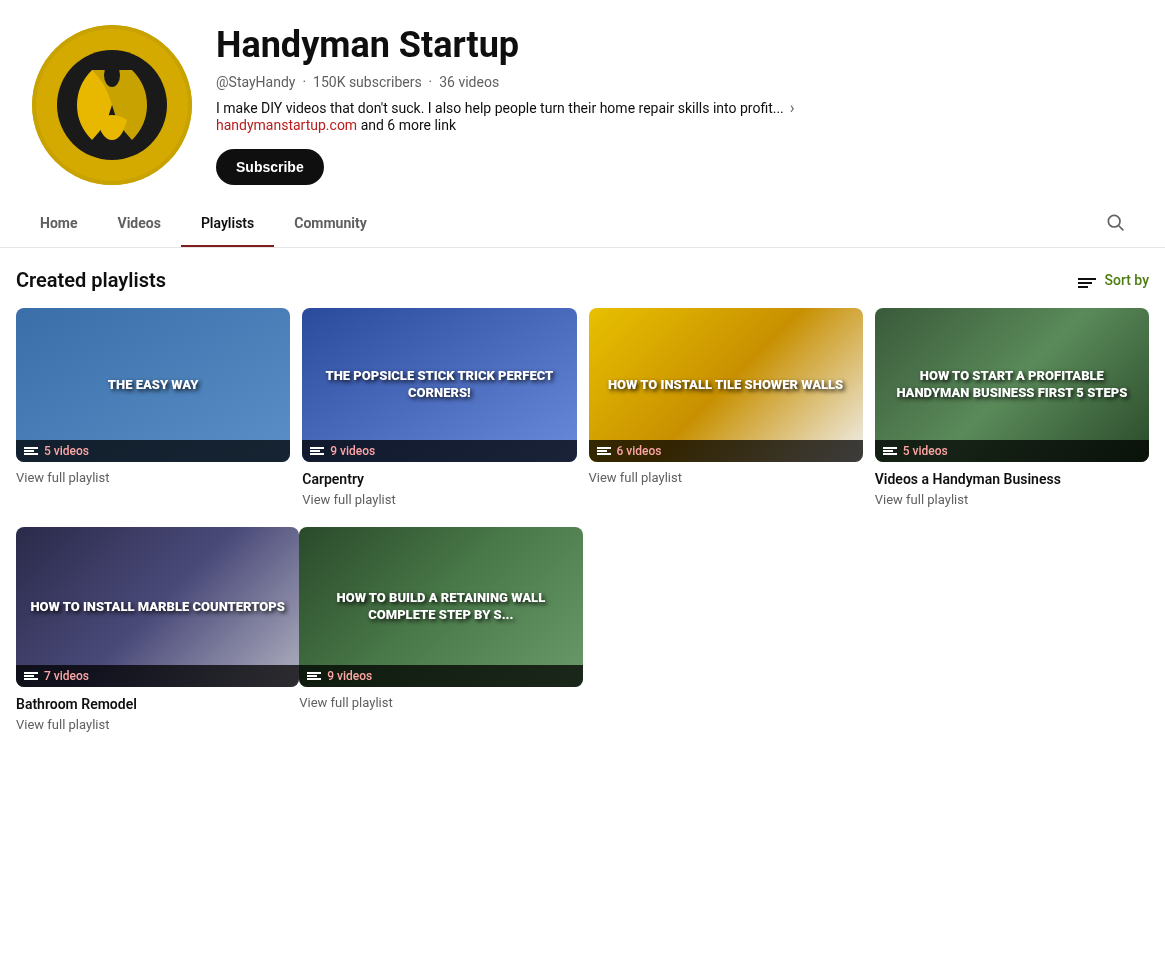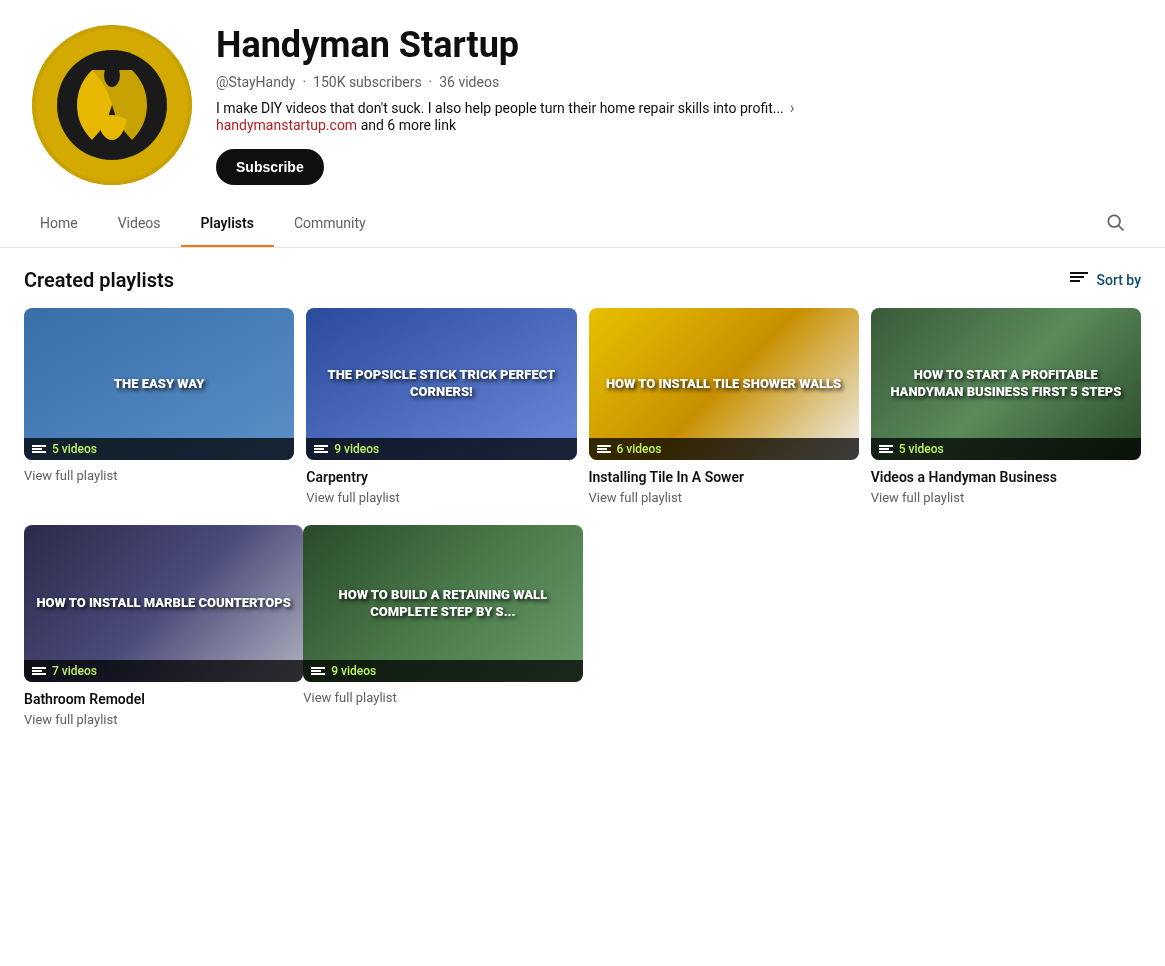--- a/index.html
+++ b/index.html
@@ -12,37 +12,37 @@
     .channel-name { font-size: 36px; font-weight: 700; margin-bottom: 8px; }
     .channel-meta { font-size: 14px; color: #606060; margin-bottom: 8px; }
     .channel-desc { font-size: 14px; color: #0f0f0f; margin-bottom: 0; display: flex; align-items: center; gap: 6px; cursor: pointer; }
     .channel-desc-chevron { font-size: 16px; color: #606060; }
     .channel-links { margin-bottom: 16px; }
     .channel-links a { color: #b91c1c; text-decoration: none; font-size: 14px; }
     .channel-links span { color: #0f0f0f; font-size: 14px; }
     .subscribe-btn { background: #0f0f0f; color: #fff; border: none; border-radius: 20px; padding: 10px 20px; font-size: 14px; font-weight: 600; cursor: pointer; }
 
     .channel-nav { display: flex; align-items: center; padding: 0 32px; border-bottom: 1px solid #e5e5e5; gap: 0; }
-    .nav-tab { padding: 14px 20px; font-size: 14px; font-weight: 400; color: #606060; cursor: pointer; border-bottom: 2px solid transparent; text-decoration: none; }
-    .nav-tab.active { color: #0f0f0f; border-bottom: 2px solid #f97316; font-weight: 600; }
+    .nav-tab { padding: 14px 20px; font-size: 14px; font-weight: 700; color: #606060; cursor: pointer; border-bottom: 2px solid transparent; text-decoration: none; }
+    .nav-tab.active { color: #0f0f0f; border-bottom: 2px solid #7f1d1d; font-weight: 600; }
     .nav-tab:first-child { padding-left: 8px; }
     .nav-search { margin-left: auto; font-size: 20px; color: #606060; cursor: pointer; padding: 8px; }
 
-    .content { padding: 20px 24px; }
+    .content { padding: 20px 16px; }
     .section-header { display: flex; align-items: center; justify-content: space-between; margin-bottom: 16px; }
     .section-title { font-size: 20px; font-weight: 600; }
-    .sort-btn { display: flex; align-items: flex-start; gap: 8px; font-size: 14px; font-weight: 500; cursor: pointer; color: #0c4a6e; }
+    .sort-btn { display: flex; align-items: flex-end; gap: 8px; font-size: 14px; font-weight: 500; cursor: pointer; color: #4d7c0f; }
     .sort-icon { display: flex; flex-direction: column; gap: 2px; }
     .sort-icon span { display: block; height: 2px; background: #0f0f0f; }
     .sort-icon span:nth-child(1) { width: 18px; }
     .sort-icon span:nth-child(2) { width: 14px; }
     .sort-icon span:nth-child(3) { width: 10px; }
     .playlist-card { cursor: pointer; }
     .playlist-thumb { position: relative; width: 100%; aspect-ratio: 16/9; border-radius: 8px; overflow: hidden; background: #333; margin-bottom: 8px; }
-    .thumb-overlay { position: absolute; bottom: 0; left: 0; right: 0; background: rgba(0,0,0,0.75); color: #bef264; display: flex; align-items: center; gap: 6px; padding: 4px 8px; font-size: 12px; font-weight: 500; }
+    .thumb-overlay { position: absolute; bottom: 0; left: 0; right: 0; background: rgba(0,0,0,0.75); color: #fca5a5; display: flex; align-items: center; gap: 6px; padding: 4px 8px; font-size: 12px; font-weight: 500; }
     .playlist-icon { display: flex; flex-direction: column; gap: 1px; }
     .playlist-icon span { display: block; background: #fff; height: 2px; width: 14px; }
     .playlist-icon span:nth-child(2) { width: 10px; }
     .playlist-name { font-size: 14px; font-weight: 600; margin-bottom: 4px; line-height: 1.3; }
     .playlist-link { font-size: 13px; color: #606060; cursor: pointer; }
 
     
     .thumb-canvas { width: 100%; height: 100%; display: flex; align-items: center; justify-content: center; font-weight: 900; font-size: 13px; color: #fff; padding: 8px; text-align: center; text-shadow: 2px 2px 4px rgba(0,0,0,0.9); line-height: 1.3; text-transform: uppercase; }
 
     .t1 { background: linear-gradient(to bottom right, #3a6ea8 0%, #5a8fc8 100%); }
@@ -157,21 +157,20 @@
         <div class="thumb-canvas t3">HOW TO INSTALL TILE Shower Walls</div>
         <div class="thumb-overlay">
           <div class="playlist-icon">
               <span></span>
               <span></span>
               <span></span>
             </div>
           <span>6 videos</span>
         </div>
       </div>
-      <div class="playlist-name">Installing Tile In A Sower</div>
       <div class="playlist-link">View full playlist</div>
     </div>
 
     <div class="playlist-card">
       <div class="playlist-thumb">
         <div class="thumb-canvas t4">How to Start a Profitable Handyman Business First 5 Steps</div>
         <div class="thumb-overlay">
           <div class="playlist-icon">
               <span></span>
               <span></span>

